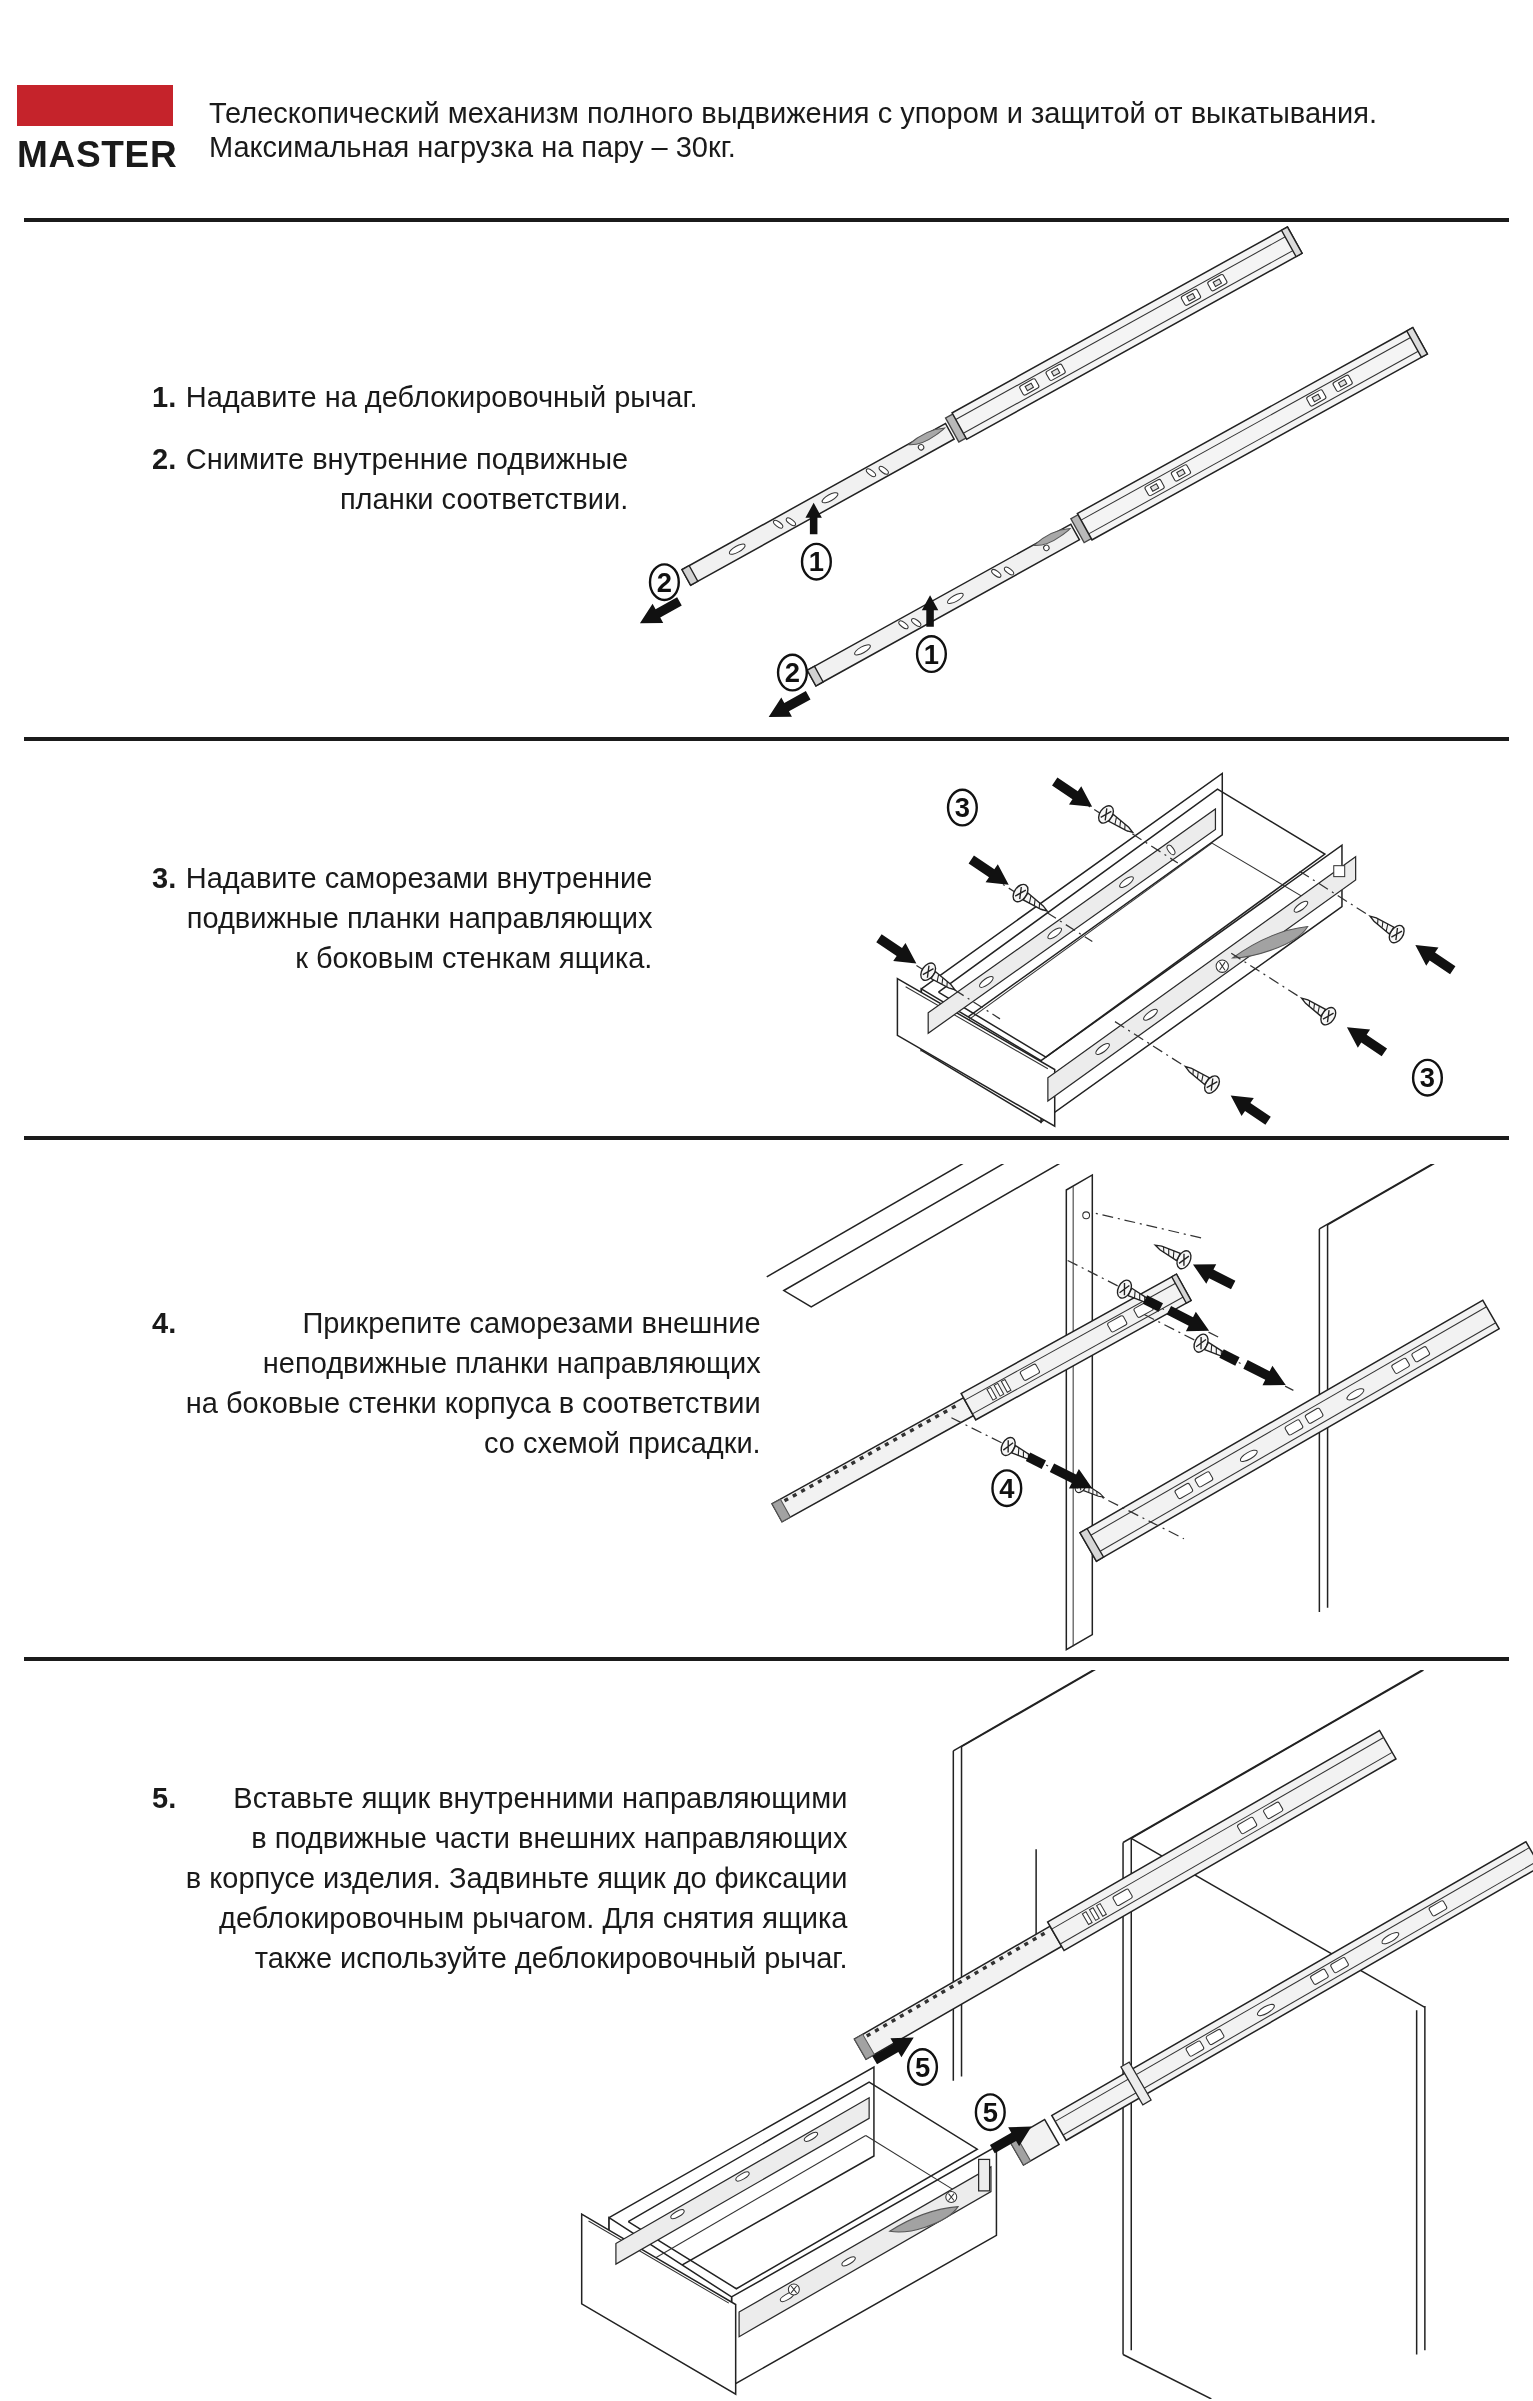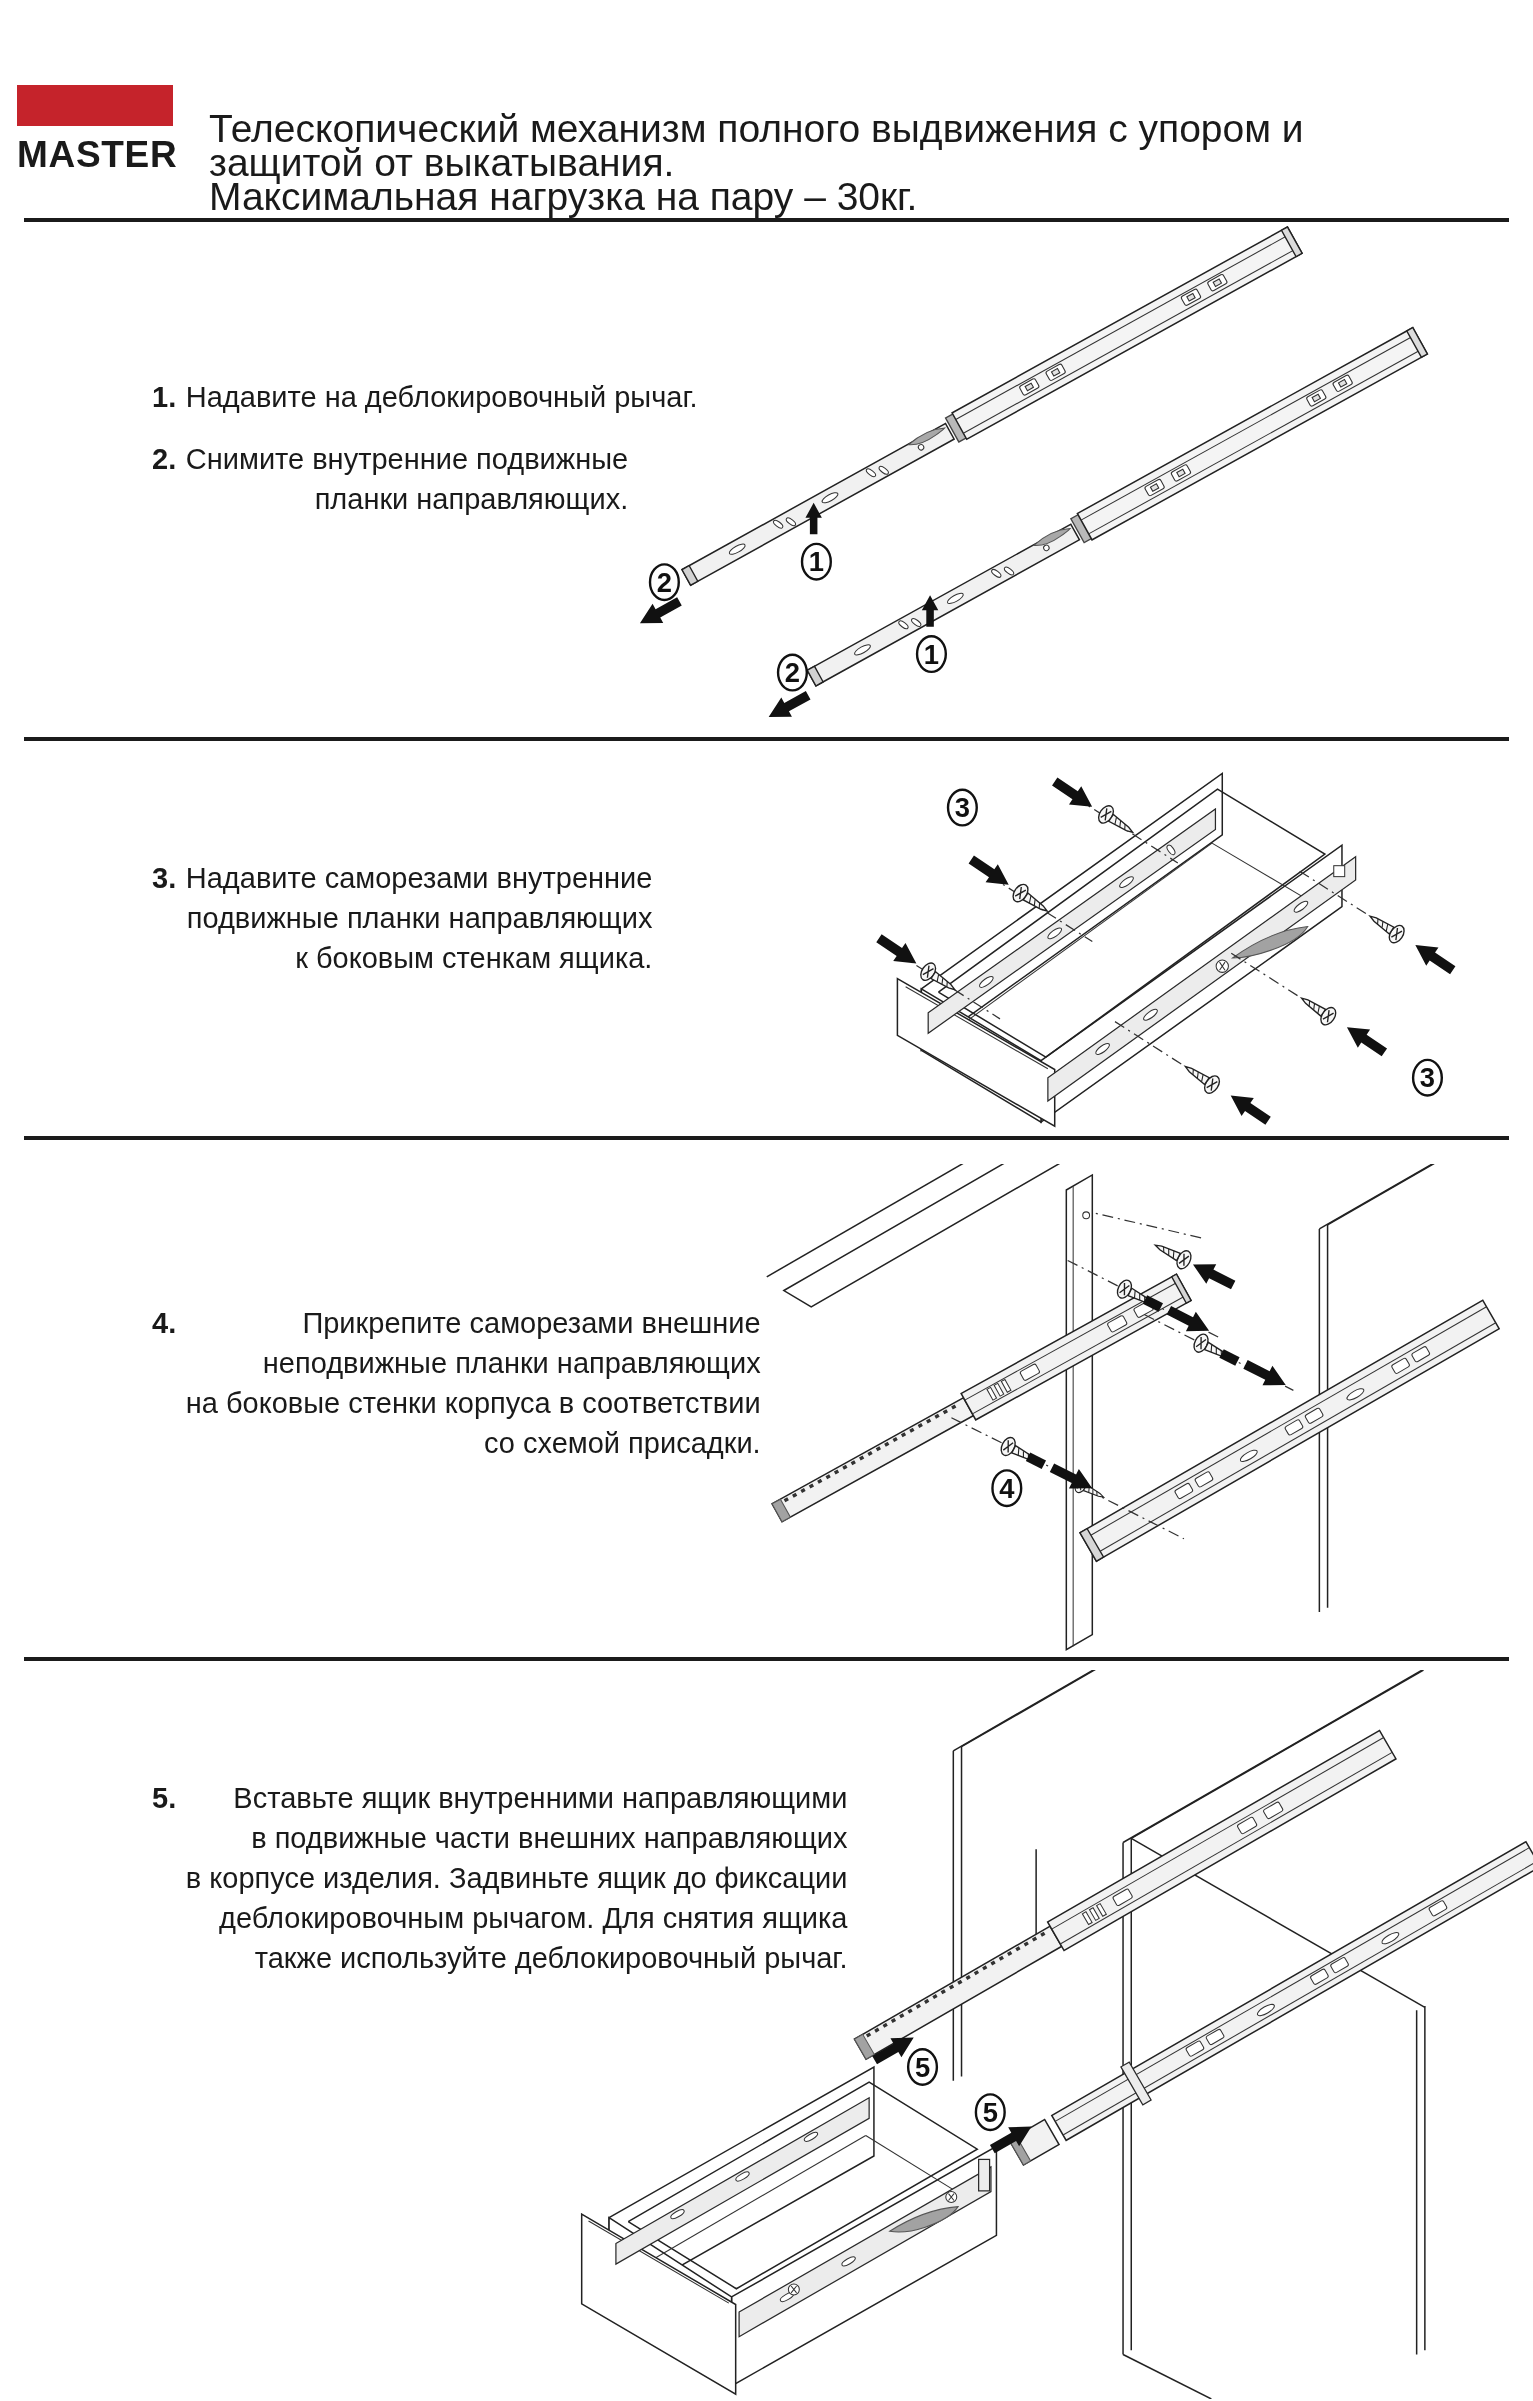--- a/index.html
+++ b/index.html
@@ -4,22 +4,22 @@
 <style>
   html,body{margin:0;padding:0;background:#fff;}
   #page{position:relative;width:1533px;height:2401px;background:#fff;overflow:hidden;
         font-family:"Liberation Sans",sans-serif;color:#1a1a1a;}
   
   #logo-rect{position:absolute;left:17px;top:85px;width:156px;height:41px;}
   #brand-name{position:absolute;left:17px;top:134px;width:156px;
               font-size:37px;font-weight:bold;letter-spacing:0.7px;}
   #doc-title{position:absolute;left:207px;top:77px;width:1198px;
              font-size:31px;font-weight:bold;line-height:36px;}
-  #doc-subtitle{position:absolute;left:209px;top:112px;width:1232px;
-                font-size:39px;line-height:34px;white-space:pre-line;}
+  #doc-subtitle{position:absolute;left:209px;top:96px;width:1232px;
+                font-size:29px;line-height:34px;white-space:pre-line;}
   
   .rule{position:absolute;left:24px;width:1485px;height:4.1px;background:#1b1b1b;}
   #rule1{top:218px}#rule2{top:737px}#rule3{top:1136px}#rule4{top:1657px}
   
   .step{position:absolute;left:152px;display:flex;align-items:flex-start;
         font-size:29px;line-height:40px;}
   .step .lbl{font-weight:bold;flex:0 0 auto;margin-right:9.6px;}
   .step .txt{white-space:pre-line;max-width:685px;text-align:right;}
   #step1{top:377px}#step2{top:439px}#step3{top:858px}#step4{top:1303px}#step5{top:1778px}
   
@@ -100,21 +100,21 @@
   <div class="rule" id="rule3"></div>
   <div class="rule" id="rule4"></div>
 
   <div class="step" id="step1">
     <span class="lbl">1.</span>
     <span class="txt">Надавите на деблокировочный рычаг.</span>
   </div>
   <div class="step" id="step2">
     <span class="lbl">2.</span>
     <span class="txt">Снимите внутренние подвижные
-планки направляющих.</span>
+планки соответствии.</span>
   </div>
   <div class="step" id="step3">
     <span class="lbl">3.</span>
     <span class="txt">Надавите саморезами внутренние
 подвижные планки направляющих
 к боковым стенкам ящика.</span>
   </div>
   <div class="step" id="step4">
     <span class="lbl">4.</span>
     <span class="txt">Прикрепите саморезами внешние

